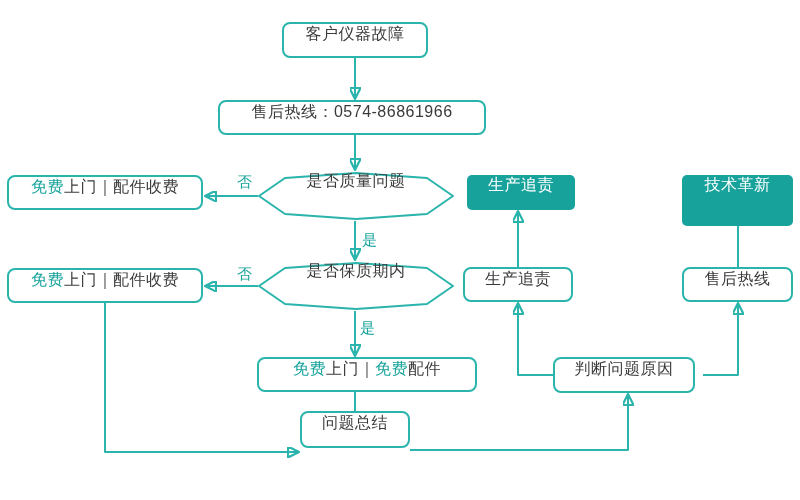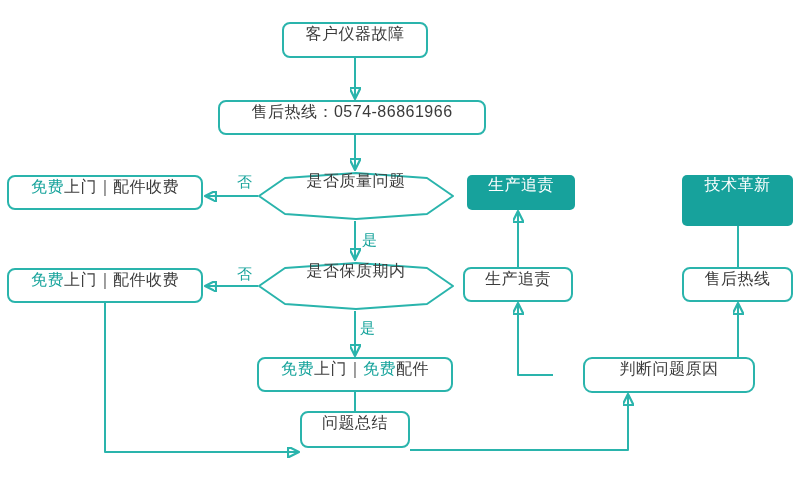--- a/index.html
+++ b/index.html
@@ -80,29 +80,29 @@
   </div>
 
   <div class="node" style="left:7px;top:175px;width:196px;height:35px;">
     <span class="label"><span class="accent-text">免费</span><span>上门｜配件收费</span></span>
   </div>
 
   <div class="node" style="left:7px;top:268px;width:196px;height:35px;">
     <span class="label"><span class="accent-text">免费</span><span>上门｜配件收费</span></span>
   </div>
 
-  <div class="node" style="left:257px;top:357px;width:196px;height:35px;">
+  <div class="node" style="left:257px;top:357px;width:220px;height:35px;">
     <span class="label"><span class="accent-text">免费</span><span>上门｜</span><span class="accent-text">免费</span><span>配件</span></span>
   </div>
 
   <div class="node" style="left:300px;top:411px;width:110px;height:37px;">
     <span class="label">问题总结</span>
   </div>
 
-  <div class="node" style="left:583px;top:357px;width:172px;height:36px;border-radius:9px;">
+  <div class="node" style="left:553px;top:357px;width:142px;height:36px;">
     <span class="label">判断问题原因</span>
   </div>
 
   <div class="node" style="left:463px;top:267px;width:110px;height:35px;">
     <span class="label">生产追责</span>
   </div>
 
   <div class="node" style="left:682px;top:267px;width:111px;height:35px;">
     <span class="label">售后热线</span>
   </div>

